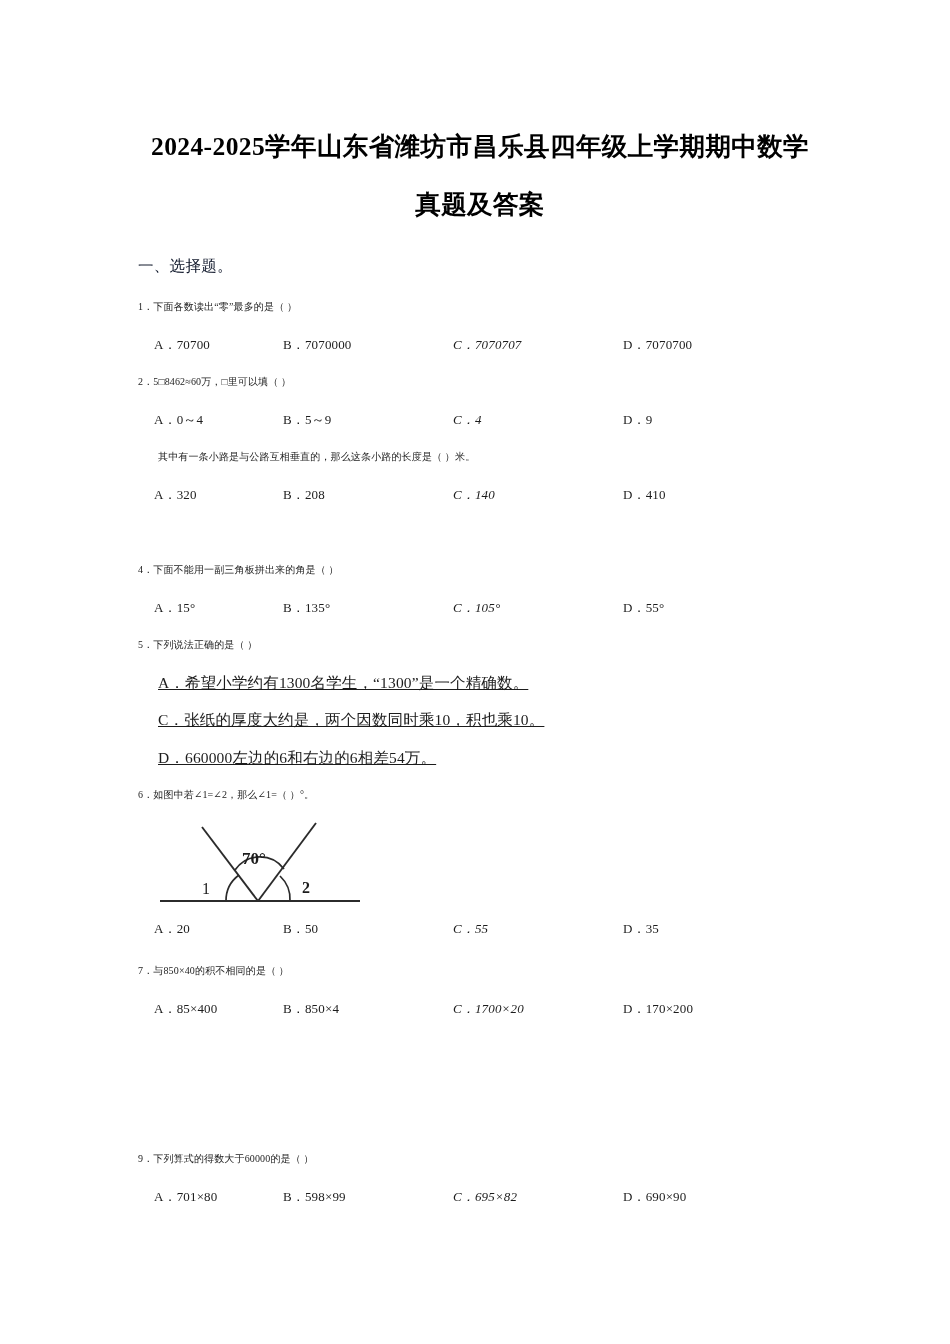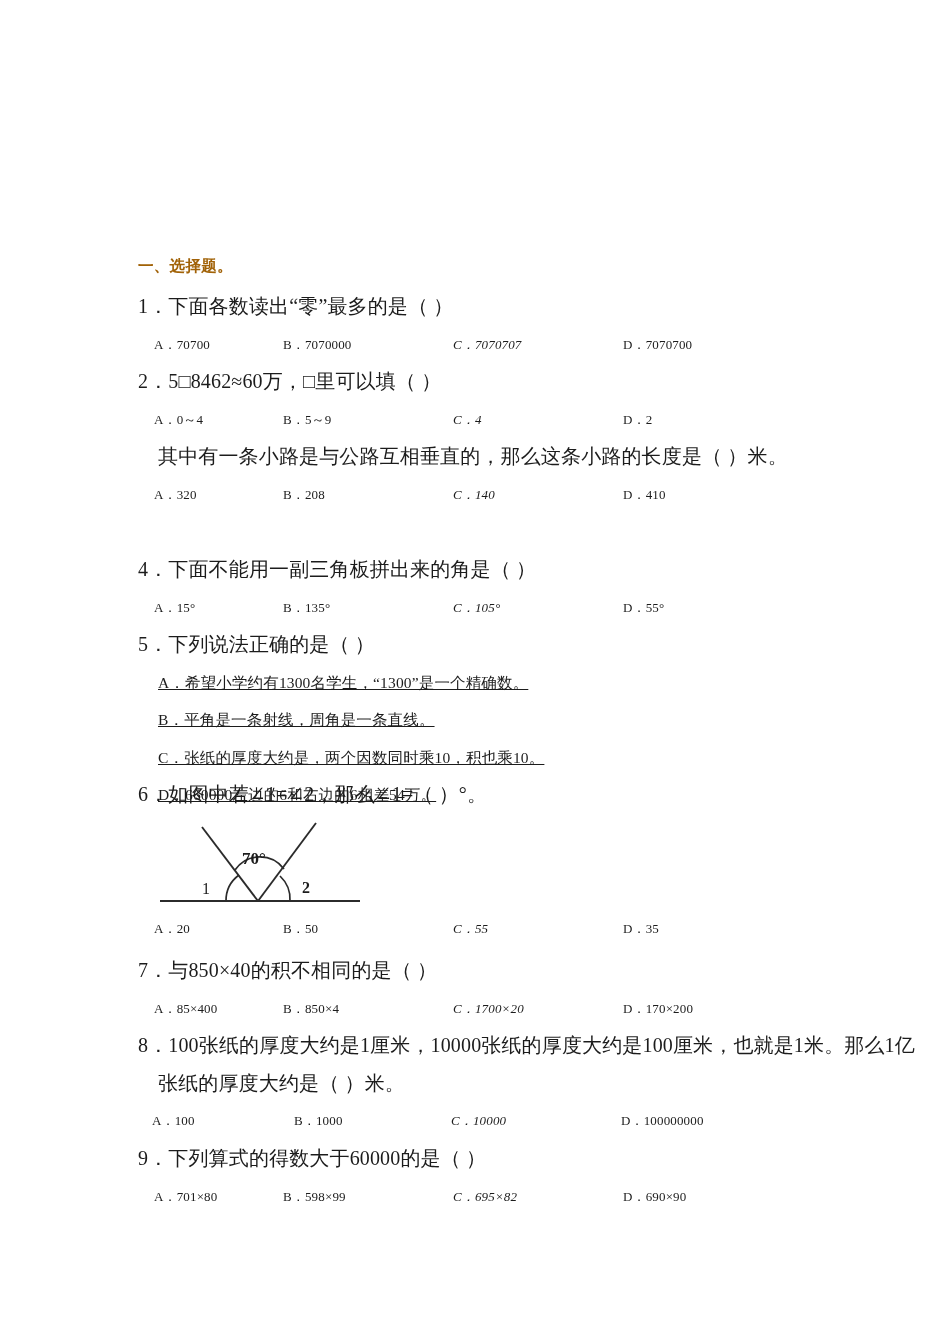--- a/index.html
+++ b/index.html
@@ -39,33 +39,33 @@
   }
   .doc-title .line1 { display: block; white-space: nowrap; }
   .doc-title .line2 { display: block; }
 
   
   .section-head {
     position: absolute;
     left: 138px;
     top: 256px;
     font-size: 15.5px;
-    font-weight: bold;
+    font-weight: normal;
     letter-spacing: 0.3px;
-    color: #a16207;
+    color: #0f172a;
   }
 
   
   .qblock {
     position: absolute;
     left: 138px;
     width: 690px;
   }
   .qline {
-    font-size: 20px;
+    font-size: 10px;
     line-height: 37.5px;
     letter-spacing: 0.15px;
     white-space: nowrap;
     color: #1c1c1c;
   }
   .qline.indent { padding-left: 20px; }
 
   
   .opts {
     position: relative;
@@ -107,40 +107,44 @@
     position: relative;
     height: 96px;
   }
   .figure svg { display: block; }
 </style>
 </head>
 <body>
 
 <div class="page">
 
+  <div class="doc-title">
+    <span class="line1">2024-2025学年山东省潍坊市昌乐县四年级上学期期中数学</span>
+    <span class="line2">真题及答案</span>
+  </div>
 
   <div class="section-head">一、选择题。</div>
 
   <div class="qblock" style="top:288px">
     <div class="qline">1．下面各数读出“零”最多的是（      ）</div>
     <div class="opts">
       <span class="o oa">A．70700</span>
       <span class="o ob">B．7070000</span>
       <span class="o oc">C．7070707</span>
       <span class="o od">D．7070700</span>
     </div>
   </div>
 
   <div class="qblock" style="top:363px">
     <div class="qline">2．5□8462≈60万，□里可以填（      ）</div>
     <div class="opts">
       <span class="o oa">A．0～4</span>
       <span class="o ob">B．5～9</span>
       <span class="o oc">C．4</span>
-      <span class="o od">D．2</span>
+      <span class="o od">D．9</span>
     </div>
   </div>
 
   <div class="qblock" style="top:438px">
     <div class="qline indent">其中有一条小路是与公路互相垂直的，那么这条小路的长度是（      ）米。</div>
     <div class="opts">
       <span class="o oa">A．320</span>
       <span class="o ob">B．208</span>
       <span class="o oc">C．140</span>
       <span class="o od">D．410</span>
@@ -153,21 +157,20 @@
       <span class="o oa">A．15°</span>
       <span class="o ob">B．135°</span>
       <span class="o oc">C．105°</span>
       <span class="o od">D．55°</span>
     </div>
   </div>
 
   <div class="qblock" style="top:626px">
     <div class="qline">5．下列说法正确的是（      ）</div>
     <div class="stmt">A．希望小学约有1300名学生，“1300”是一个精确数。</div>
-    <div class="stmt">B．平角是一条射线，周角是一条直线。</div>
     <div class="stmt">C．张纸的厚度大约是，两个因数同时乘10，积也乘10。</div>
     <div class="stmt">D．660000左边的6和右边的6相差54万。</div>
   </div>
 
   <div class="qblock" style="top:776px">
     <div class="qline">6．如图中若∠1=∠2，那么∠1=（      ）°。</div>
 
     <div class="figure">
       <svg width="260" height="96" viewBox="0 0 260 96">
 
@@ -200,30 +203,20 @@
   <div class="qblock" style="top:952px">
     <div class="qline">7．与850×40的积不相同的是（      ）</div>
     <div class="opts">
       <span class="o oa">A．85×400</span>
       <span class="o ob">B．850×4</span>
       <span class="o oc">C．1700×20</span>
       <span class="o od">D．170×200</span>
     </div>
   </div>
 
-  <div class="qblock" style="top:1027px">
-    <div class="qline">8．100张纸的厚度大约是1厘米，10000张纸的厚度大约是100厘米，也就是1米。那么1亿</div>
-    <div class="qline indent">张纸的厚度大约是（      ）米。</div>
-    <div class="opts tight">
-      <span class="o oa">A．100</span>
-      <span class="o ob">B．1000</span>
-      <span class="o oc">C．10000</span>
-      <span class="o od">D．100000000</span>
-    </div>
-  </div>
 
   <div class="qblock" style="top:1140px">
     <div class="qline">9．下列算式的得数大于60000的是（      ）</div>
     <div class="opts">
       <span class="o oa">A．701×80</span>
       <span class="o ob">B．598×99</span>
       <span class="o oc">C．695×82</span>
       <span class="o od">D．690×90</span>
     </div>
   </div>

